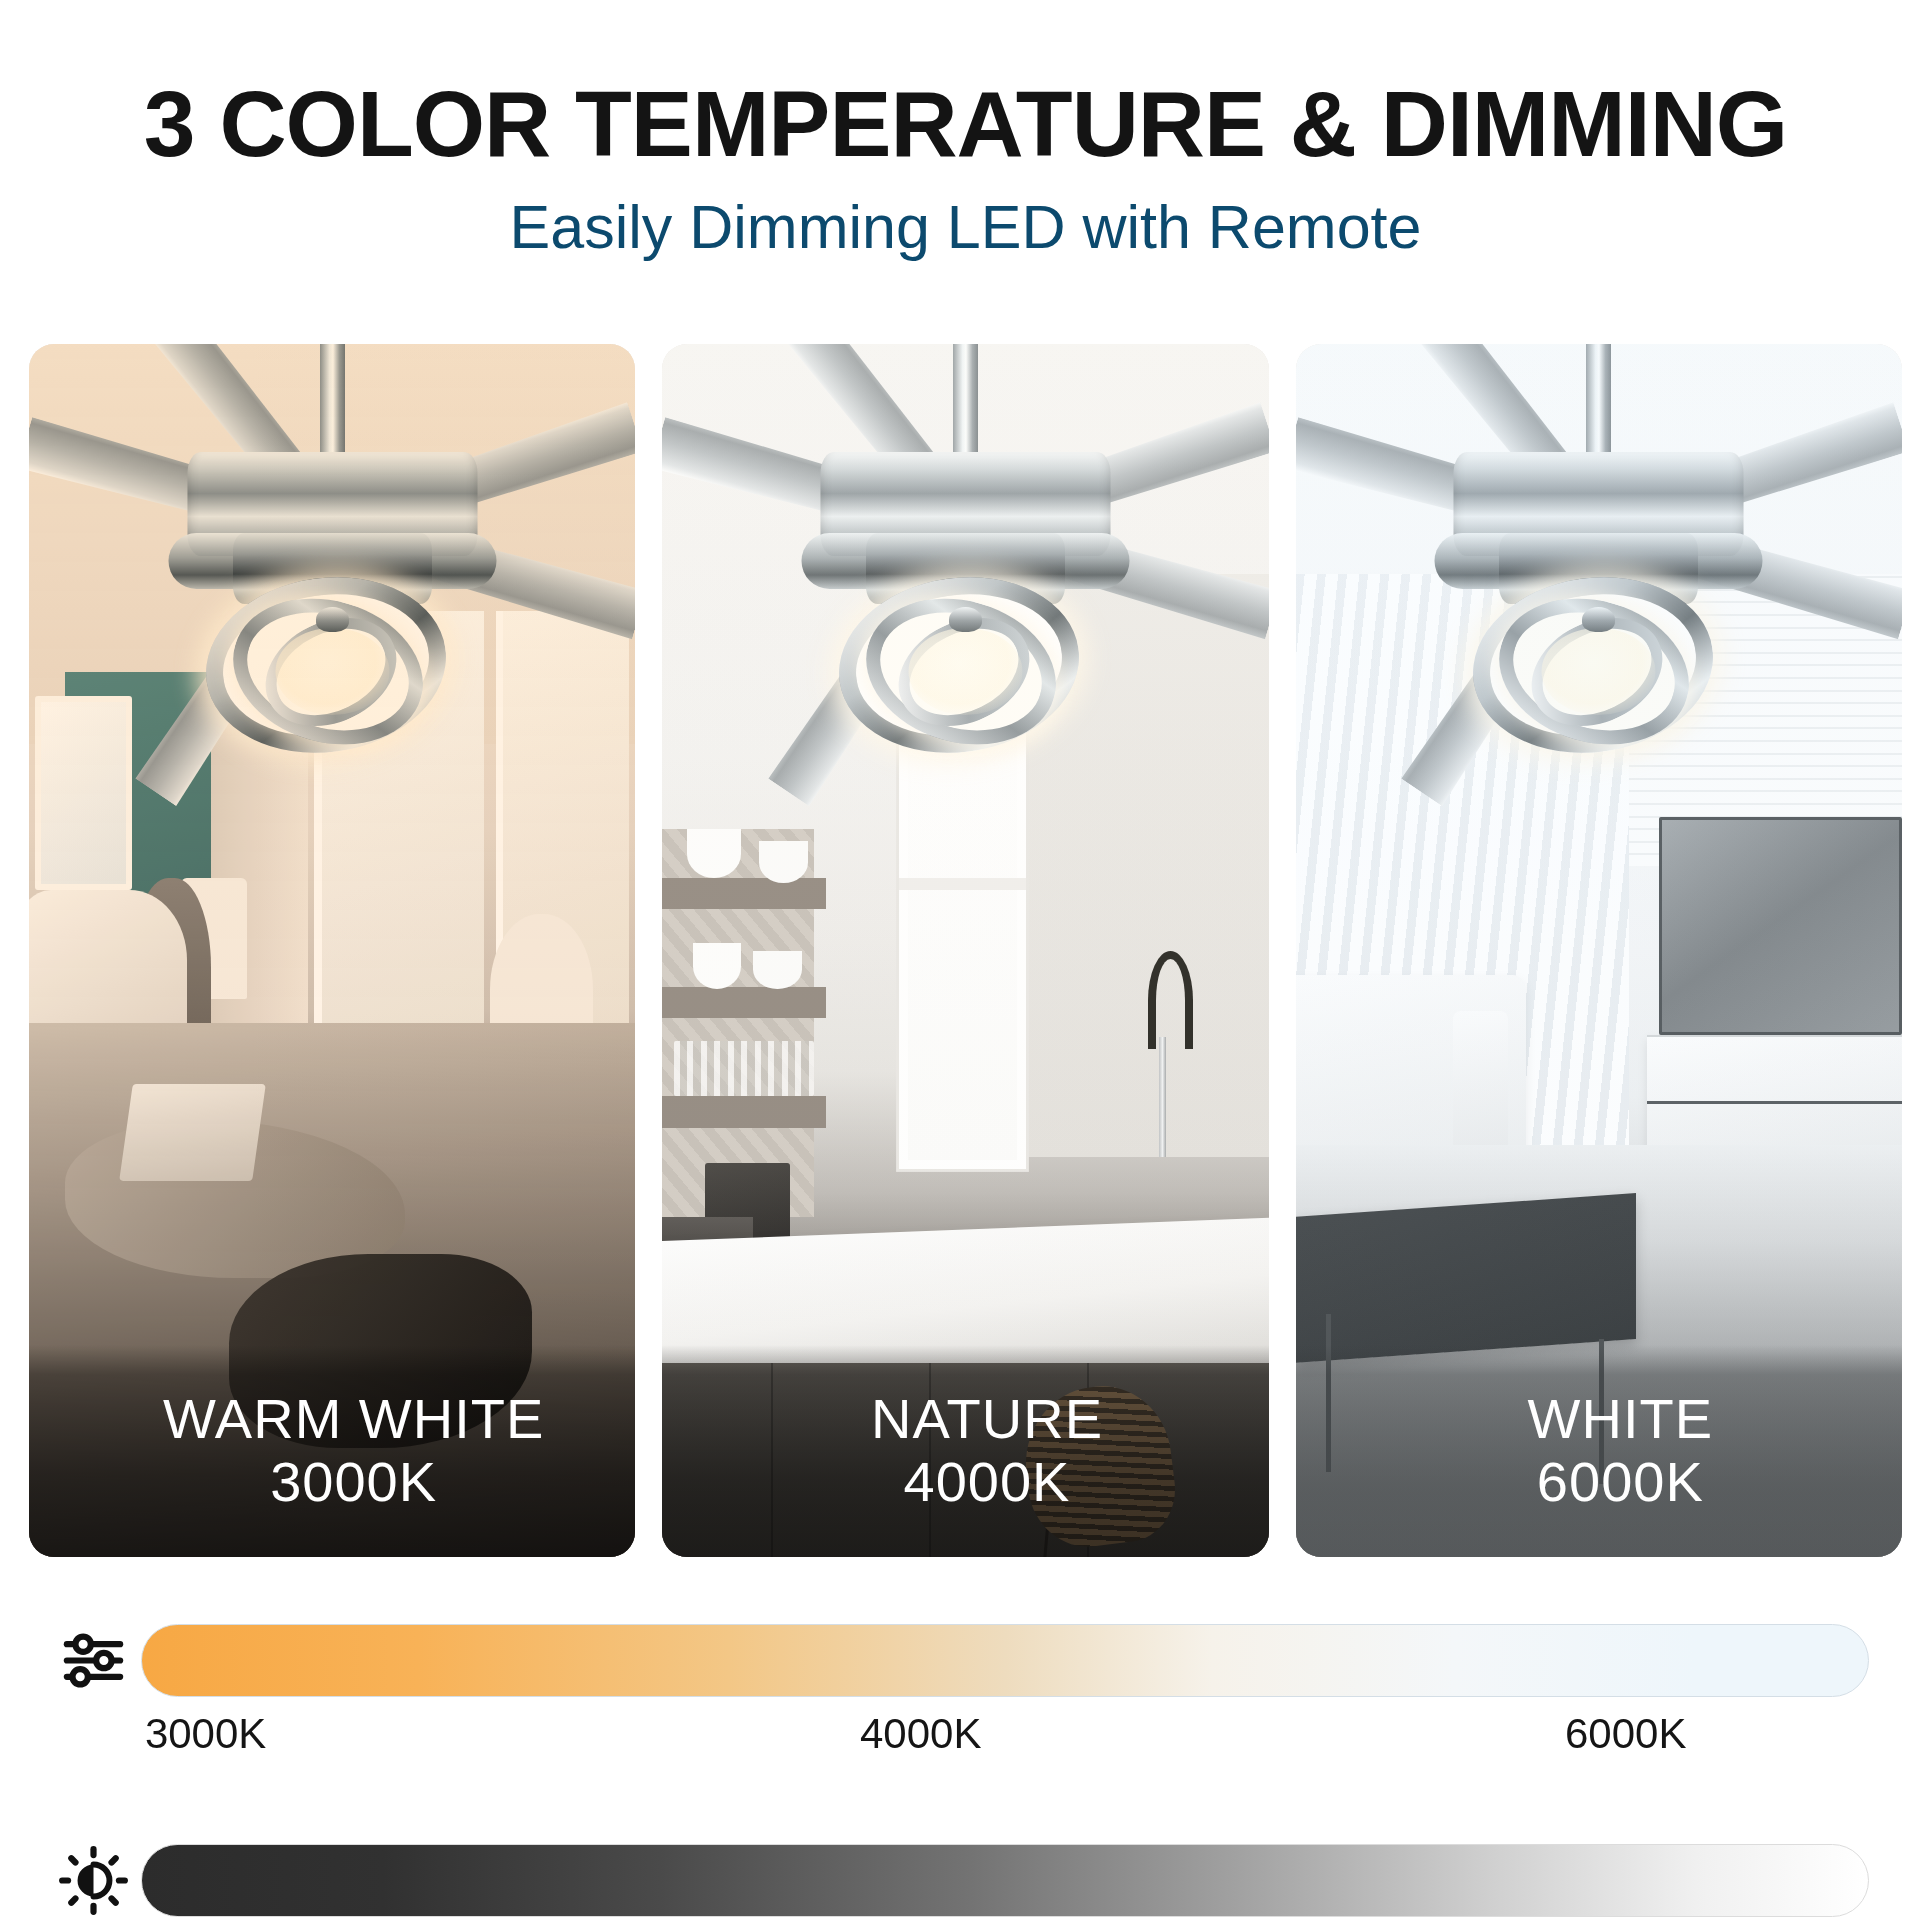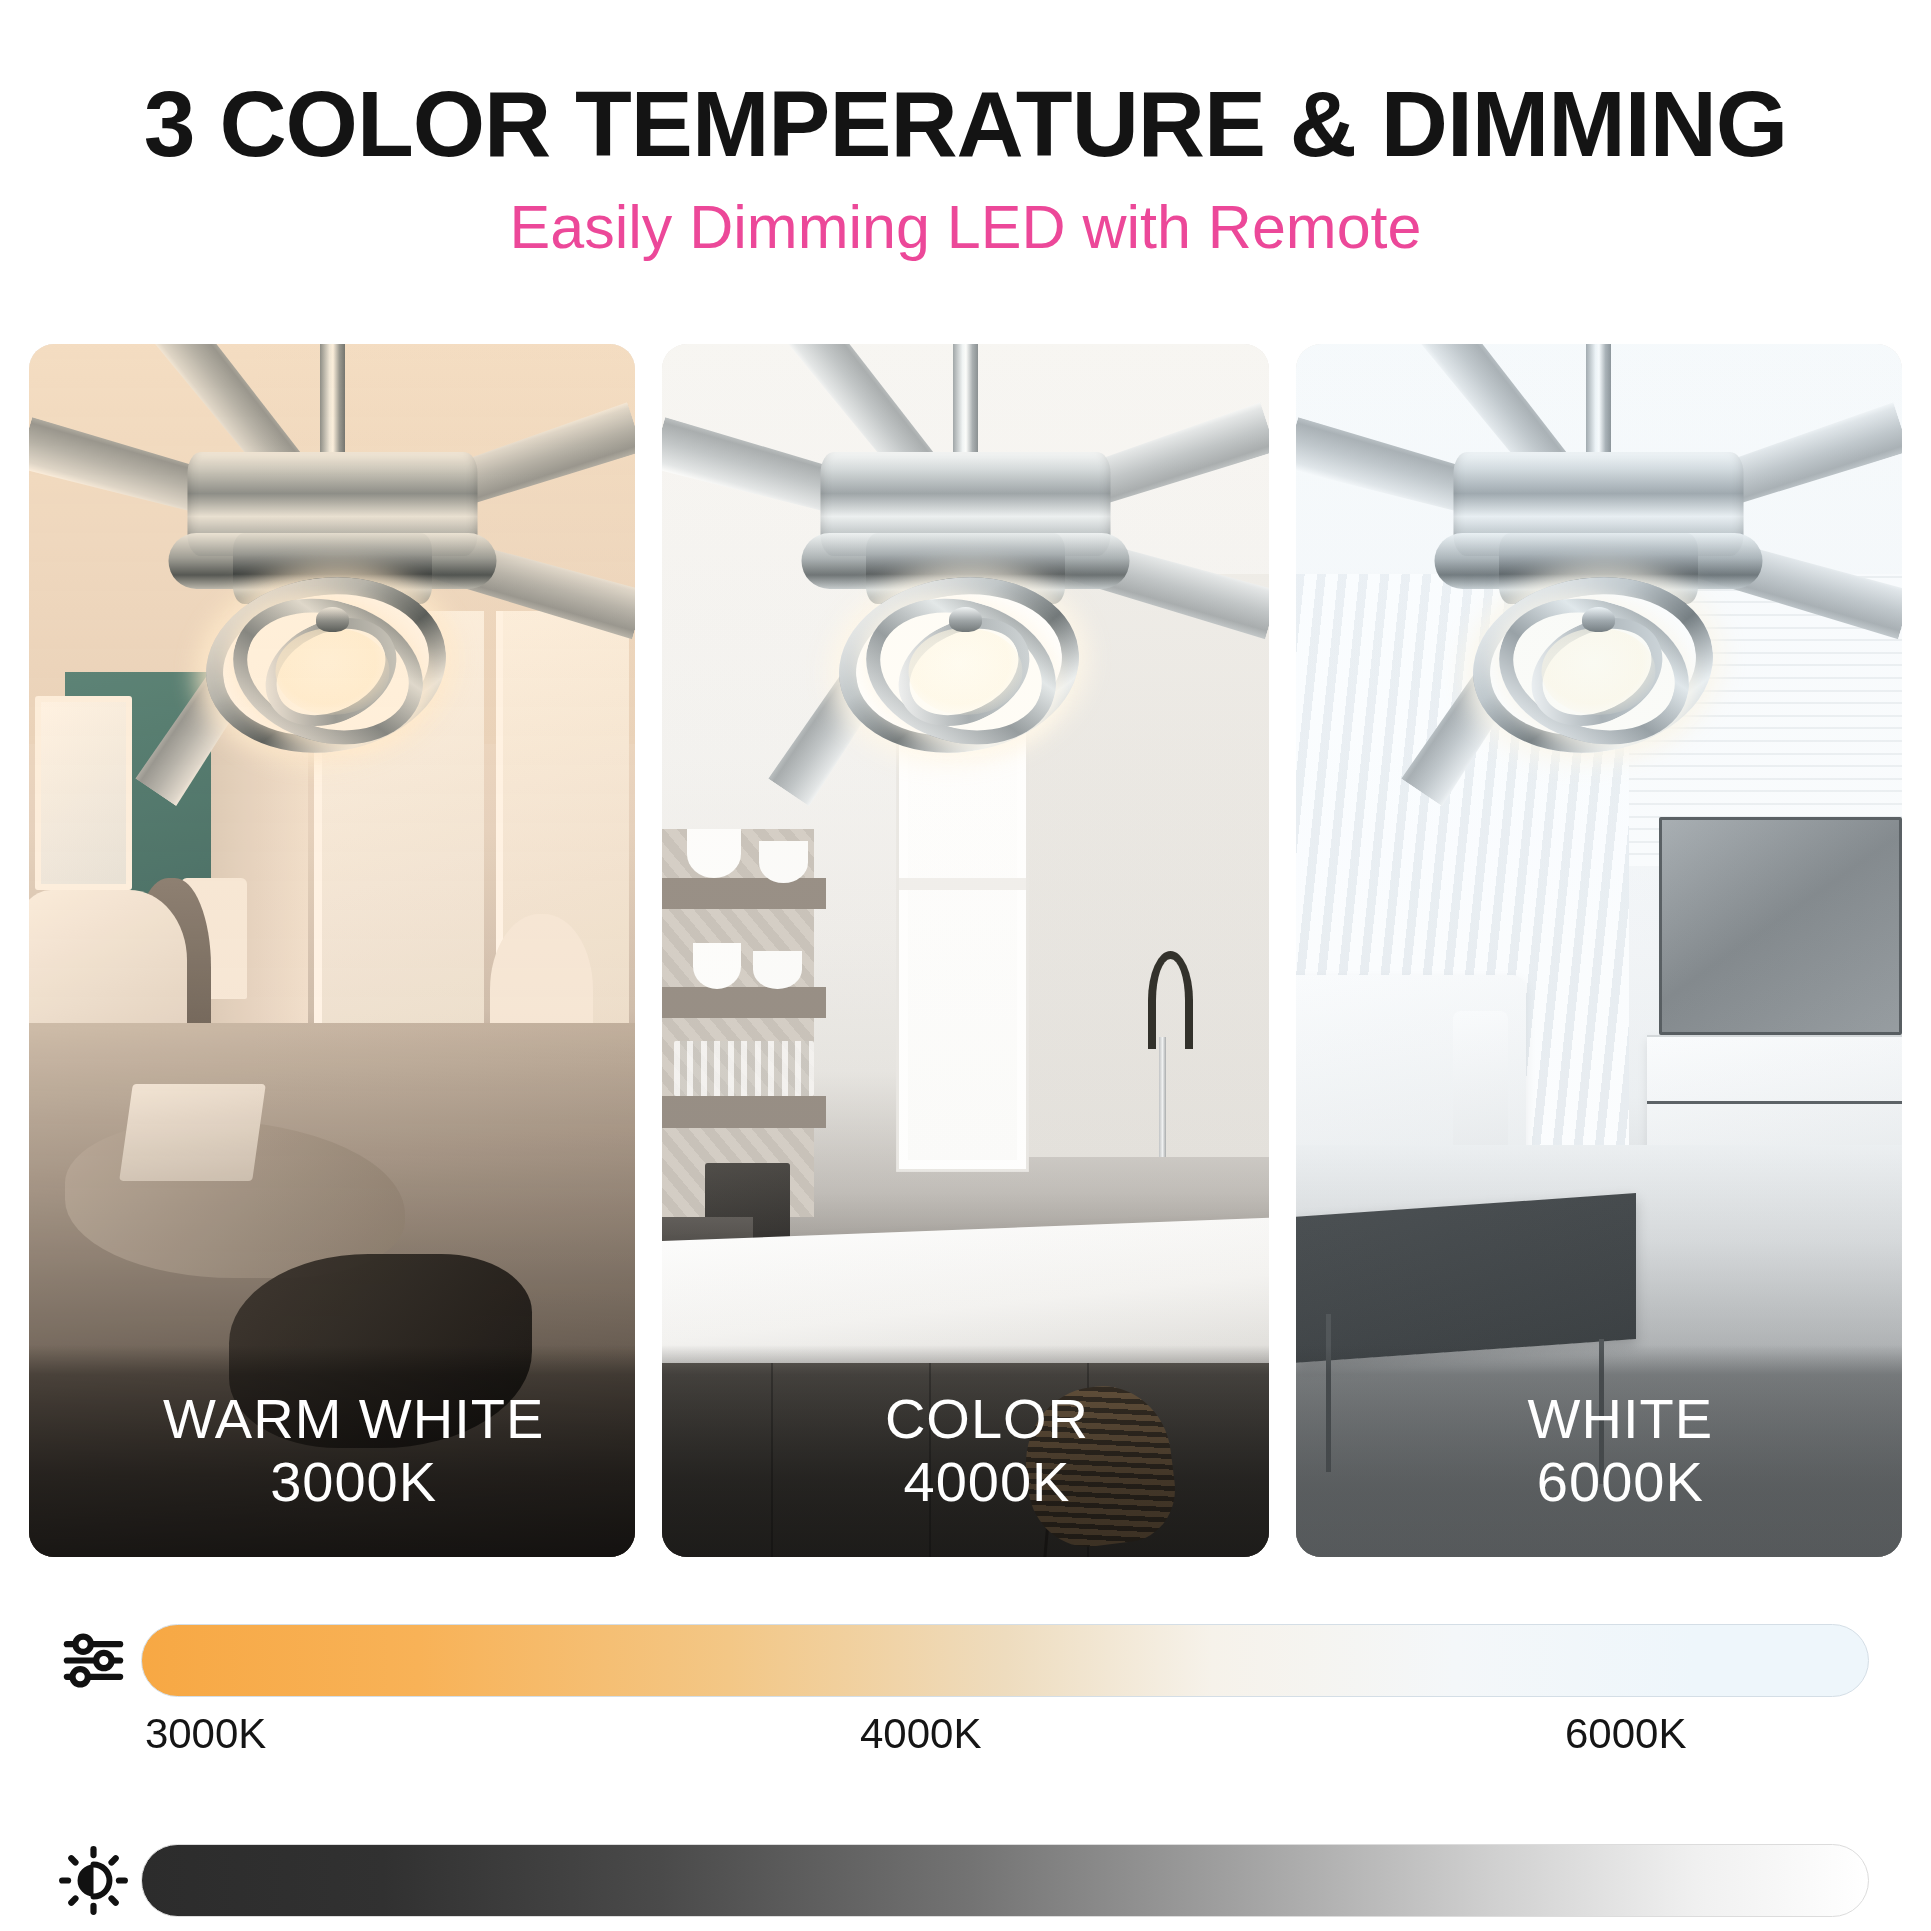--- a/index.html
+++ b/index.html
@@ -10,21 +10,21 @@
 
   
   .heading { width:100%; text-align:center; padding-top:75px; }
   .title {
     font-family:"Liberation Sans", sans-serif;
     font-weight:bold; font-size:93px; letter-spacing:-1px;
     color:#141414; line-height:1.06; white-space:nowrap;
   }
   .subtitle {
     font-family:"Liberation Sans", sans-serif;
-    font-weight:400; font-size:61px; color:#ec4899;
+    font-weight:400; font-size:61px; color:#0c4a6e;
     line-height:1.25; margin-top:15.4px; white-space:nowrap;
   }
 
   
   .cards { position:absolute; left:29px; top:344px; width:1873px; height:1213px;
            display:flex; gap:27px; }
   .card { position:relative; width:610px; height:1213px; border-radius:25px;
           overflow:hidden; background:#e9e6e2; }
 
   .scene { position:absolute; inset:0; }
@@ -312,21 +312,21 @@
         <div class="lightwrap">
           <div class="ring ringA"></div>
           <div class="ring ringB"></div>
           <div class="ring ringC"></div>
           <div class="bulbglow"></div>
         </div>
         <div class="finial"></div>
       </div>
       <div class="tint"></div>
       <div class="scrim">
-        <div class="lbl-name">COLOR</div>
+        <div class="lbl-name">NATURE</div>
         <div class="lbl-temp">4000K</div>
       </div>
     </div>
 
     <div class="card c3">
       <div class="scene">
         <div class="brickwall"></div>
         <div class="curtain"></div>
         <div class="tv"></div>
         <div class="console"></div>

